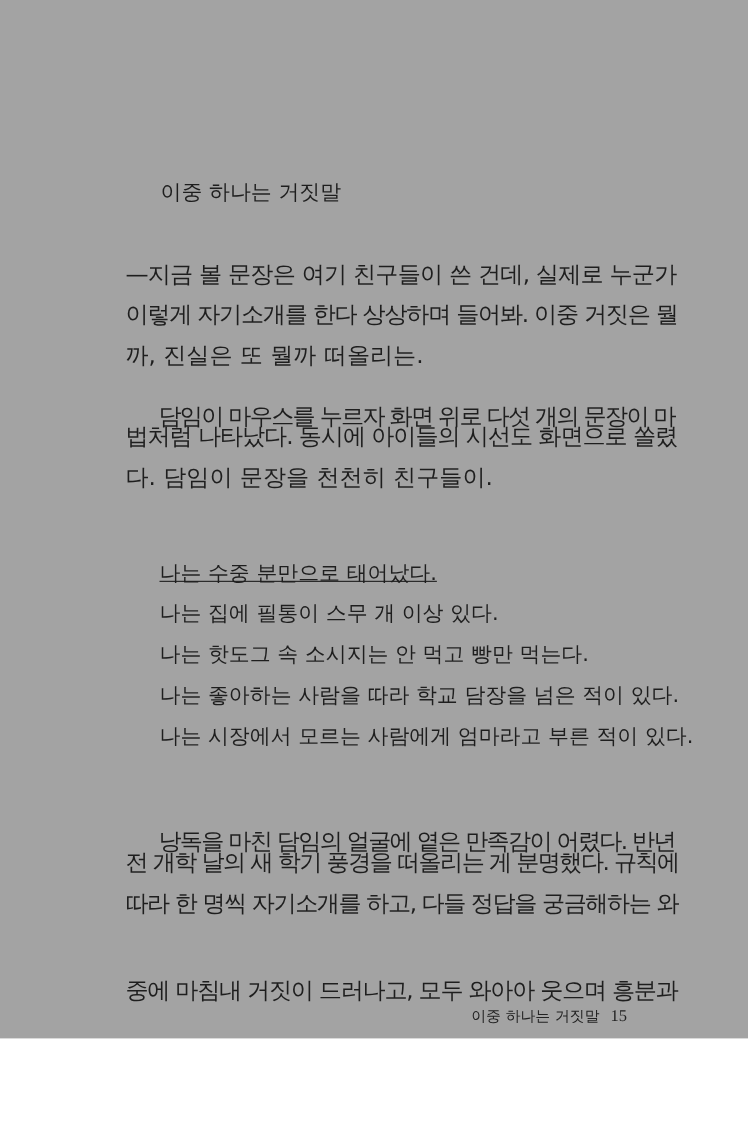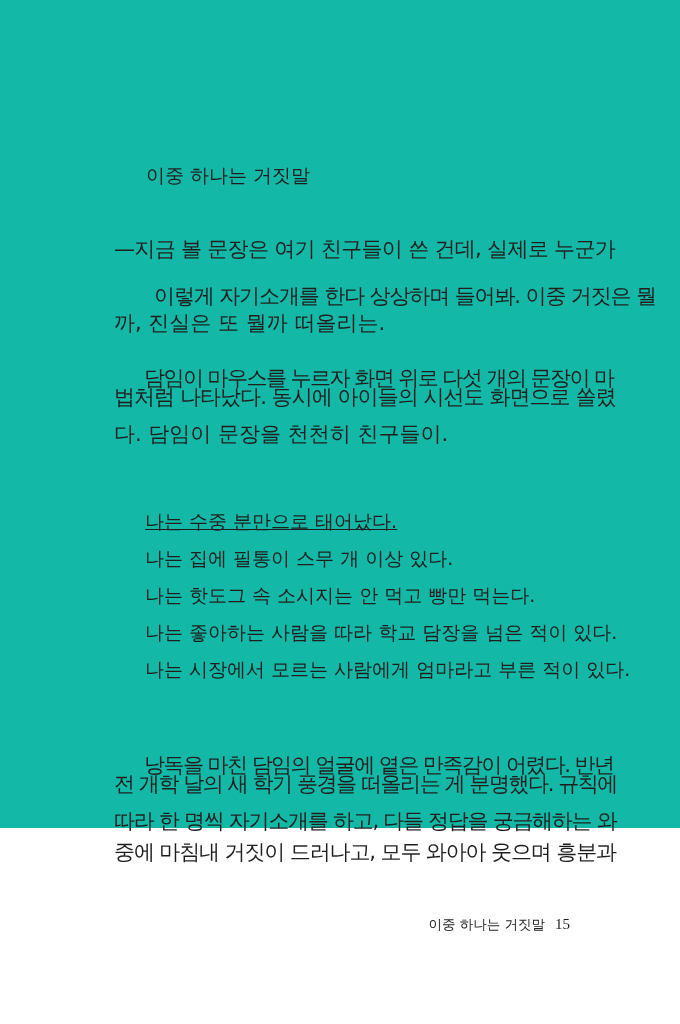--- a/index.html
+++ b/index.html
@@ -11,22 +11,22 @@
       width: 680px;
       height: 1024px;
       position: relative;
       overflow: hidden;
       font-family: "DejaVu Sans", "Liberation Sans", sans-serif;
       color: #1e1e1e;
     }
     .page {
       position: absolute;
       left: 0; top: 0;
-      width: 680px; height: 828px;
-      background: #14b8a6;
+      width: 680px; height: 944px;
+      background: #a3a3a3;
     }
     .line {
       position: absolute;
       left: 114px;
       width: 452px;
       font-size: 21px;
       line-height: 24px;
       white-space: nowrap;
       letter-spacing: 0px;
       text-align: justify;
@@ -75,21 +75,21 @@
   </style>
 </head>
 <body>
 
 <div class="page">
 
   <div class="section-title">이중 하나는 거짓말</div>
 
   <div>
     <div class="line" style="top: 237px; white-space: nowrap; letter-spacing: -0.678646px;">—지금 볼 문장은 여기 친구들이 쓴 건데, 실제로 누군가</div>
-    <div class="line" style="top: 284px; white-space: nowrap; letter-spacing: -1.11094px; margin-left: 40px;">이렇게 자기소개를 한다 상상하며 들어봐. 이중 거짓은 뭘</div>
+    <div class="line" style="top: 274px; white-space: nowrap; letter-spacing: -1.11094px;">이렇게 자기소개를 한다 상상하며 들어봐. 이중 거짓은 뭘</div>
     <div class="line last" style="top:311px;">까, 진실은 또 뭘까 떠올리는.</div>
   </div>
 
   <div>
     <div class="line indent" style="top: 348px; white-space: nowrap; letter-spacing: -1.52856px;">담임이 마우스를 누르자 화면 위로 다섯 개의 문장이 마</div>
     <div class="line" style="top: 385px; white-space: nowrap; letter-spacing: -0.940733px;">법처럼 나타났다. 동시에 아이들의 시선도 화면으로 쏠렸</div>
     <div class="line last" style="top:422px;">다. 담임이 문장을 천천히 친구들이.</div>
   </div>
 
   <div>
@@ -97,21 +97,21 @@
     <div class="list-line" style="top:546px;">나는 집에 필통이 스무 개 이상 있다.</div>
     <div class="list-line" style="top:583px;">나는 핫도그 속 소시지는 안 먹고 빵만 먹는다.</div>
     <div class="list-line" style="top:620px;">나는 좋아하는 사람을 따라 학교 담장을 넘은 적이 있다.</div>
     <div class="list-line" style="top:657px;">나는 시장에서 모르는 사람에게 엄마라고 부른 적이 있다.</div>
   </div>
 
   <div>
     <div class="line indent" style="top: 735px; white-space: nowrap; letter-spacing: -1.52856px;">낭독을 마친 담임의 얼굴에 옅은 만족감이 어렸다. 반년</div>
     <div class="line" style="top: 772px; white-space: nowrap; letter-spacing: -1.41895px;">전 개학 날의 새 학기 풍경을 떠올리는 게 분명했다. 규칙에</div>
     <div class="line" style="top: 809px; white-space: nowrap; letter-spacing: -1.26966px;">따라 한 명씩 자기소개를 하고, 다들 정답을 궁금해하는 와</div>
-    <div class="line" style="top: 840px; white-space: nowrap; letter-spacing: -1.11094px;">중에 마침내 거짓이 드러나고, 모두 와아아 웃으며 흥분과</div>
+    <div class="line" style="top: 888px; white-space: nowrap; letter-spacing: -1.11094px;">중에 마침내 거짓이 드러나고, 모두 와아아 웃으며 흥분과</div>
   </div>
 
   <div class="footer">
     <span>이중 하나는 거짓말</span>
     <span class="page-num">15</span>
   </div>
 
 </div>
 
 </body></html>

